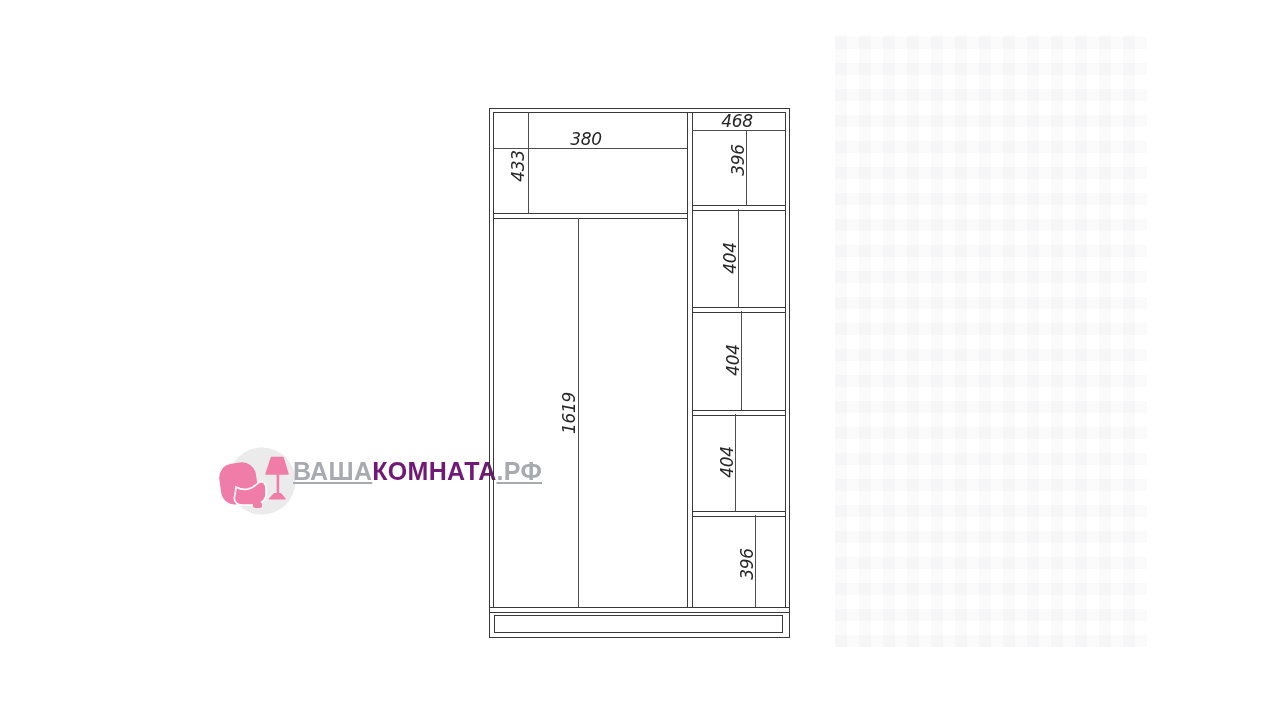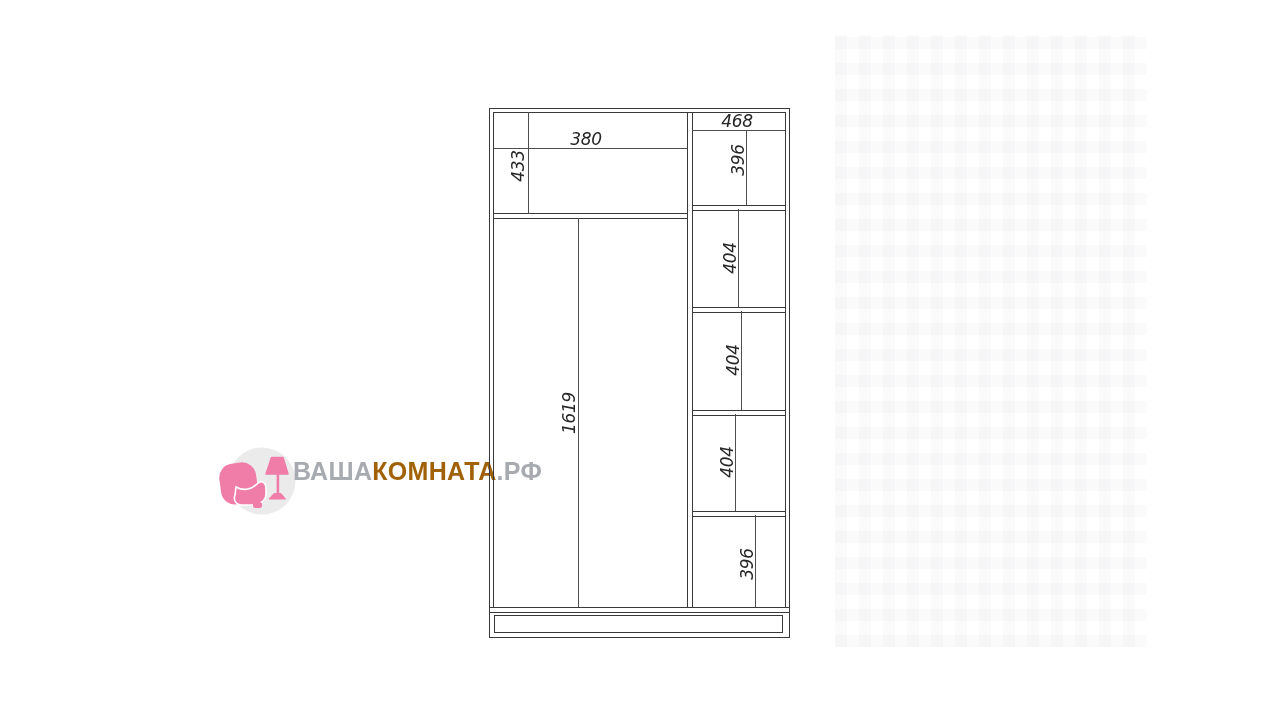--- a/index.html
+++ b/index.html
@@ -10,22 +10,22 @@
     background-image:
       repeating-linear-gradient(90deg, rgba(60,60,80,.022) 0 12px, transparent 12px 24px),
       repeating-linear-gradient(0deg,  rgba(60,60,80,.022) 0 12px, transparent 12px 26px);
     background-blend-mode:lighten;}
   
   .logo{position:absolute;left:216px;top:446px;z-index:1;display:flex;align-items:flex-start;}
   .logo-icon{position:absolute;left:0;top:0;}
   .logo-text{position:absolute;left:77px;top:13px;white-space:nowrap;
     font-family:"Liberation Sans","DejaVu Sans",sans-serif;
     font-size:25px;font-weight:bold;letter-spacing:.3px;line-height:25px;}
-  .logo-text .g{color:#a7abb0;}
-  .logo-text .p{color:#a16207;}
+  .logo-text .g{color:#a7abb0;text-decoration:underline;}
+  .logo-text .p{color:#701a75;}
   
   .drawing{position:absolute;left:489px;top:108px;width:301px;height:530px;z-index:2;}
   .outer{position:absolute;left:0;top:0;right:0;bottom:0;border:1.6px solid #393939;box-sizing:border-box;}
   .w{position:absolute;background:#393939;}
   .d{position:absolute;background:#4e4e4e;}
   .lbl{position:absolute;font-family:"DejaVu Sans",sans-serif;font-style:italic;
        font-size:17px;line-height:18px;color:#262626;text-align:center;letter-spacing:-.3px;}
   .rot{width:60px;height:18px;transform:rotate(-90deg);transform-origin:center;}
   .plinth{position:absolute;left:5px;top:507px;width:289px;height:18px;
           border:1.4px solid #393939;box-sizing:border-box;}

